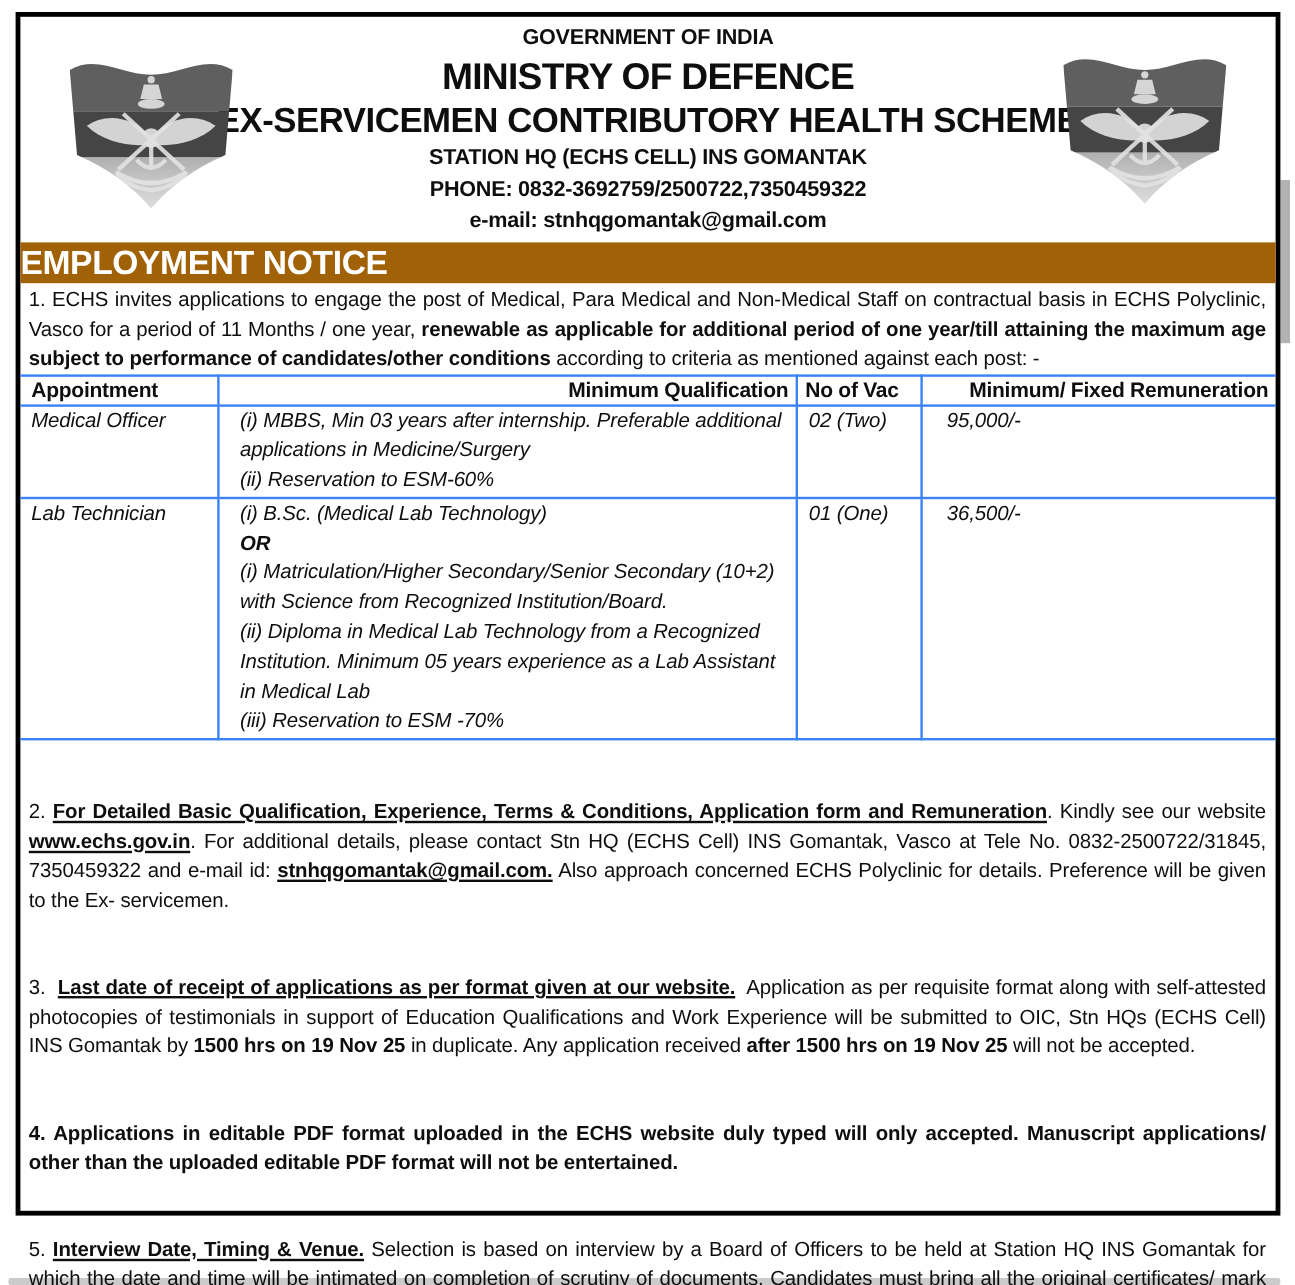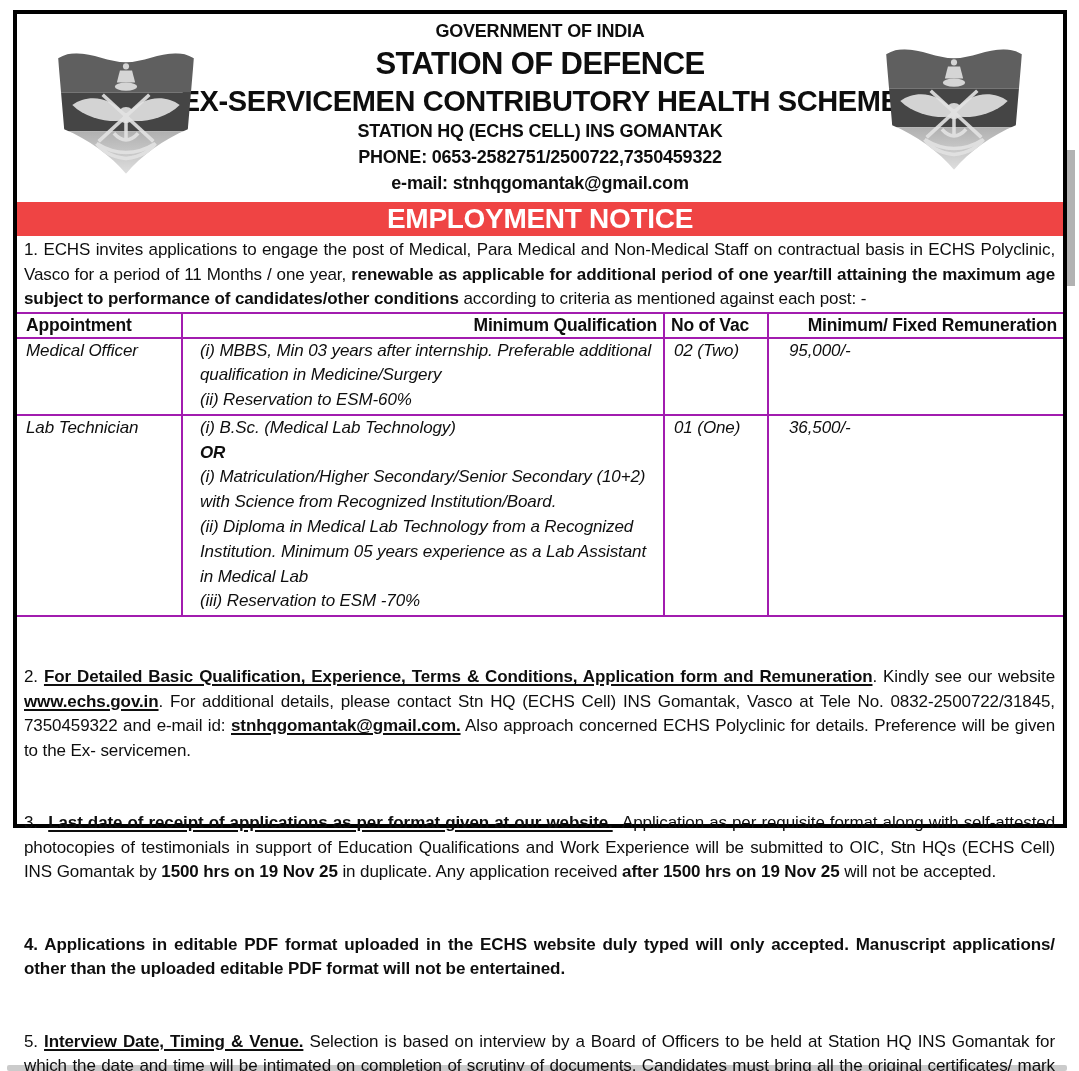--- a/index.html
+++ b/index.html
@@ -5,45 +5,45 @@
   * { margin:0; padding:0; box-sizing:border-box; }
   html,body { background:#ffffff; }
   body {
     width:1079px; height:1071px; position:relative; overflow:hidden;
     font-family:"Liberation Sans", sans-serif; color:#0e0e0e;
     letter-spacing:-0.1px;
   }
   .scan-strip-right { position:absolute; left:1066px; top:150px; width:9px; height:136px; background:#b2b2b2; }
   .scan-strip-bottom { position:absolute; left:7px; bottom:0; width:1060px; height:6px; background:#cbcbcb; border-radius:2px; }
   .frame {
-    position:absolute; left:13px; top:10px; width:1054px; height:818px;
+    position:absolute; left:13px; top:10px; width:1054px; height:1003px;
     border:4px solid #000; background:#fff;
   }
   
   .letterhead { position:relative; text-align:center; padding-top:7px; }
   .emblem { position:absolute; filter:blur(0.4px); }
   .emblem-left  { left:33px;  top:28px; width:152px; height:142px; }
   .emblem-right { right:33px; top:24px; width:152px; height:142px; }
   .h1 { font-size:18px; font-weight:bold; letter-spacing:-0.2px; }
   .h2 { font-size:31px; font-weight:bold; margin-top:4px; letter-spacing:-0.6px; }
   .h3 { font-size:29px; font-weight:bold; margin-top:3px; letter-spacing:-0.4px; }
   .h4 { font-size:18px; font-weight:bold; line-height:26px; letter-spacing:-0.2px; }
   .banner {
-    margin-top:6px; background:#ef4444; color:#fff; text-align:center;
+    margin-top:6px; background:#a16207; color:#fff; text-align:left;
     font-weight:bold; font-size:28px; line-height:34px; letter-spacing:-0.3px;
   }
   
   .bodytext { font-size:17px; line-height:24.5px; }
   .para { padding:0 8px 0 7px; text-align:justify;margin-top:48px; }
   .para.first { margin-top:2px; }
   .b { font-weight:bold; }
   .u { text-decoration:underline; text-decoration-thickness:2px; text-underline-offset:2px; }
   
   table { width:100%; border-collapse:collapse; table-layout:fixed; font-size:17px; }
-  th, td { border:2px solid #a21caf; vertical-align:top; }
+  th, td { border:2px solid #3b82f6; vertical-align:top; }
   tr > *:first-child { border-left:none; }
   tr > *:last-child  { border-right:none; }
   th { font-size:17.5px; line-height:21px; padding:1px 6px; letter-spacing:-0.2px; }
   th.c1 { text-align:left; padding-left:9px; }
   th.c2, th.c4 { text-align:right; }
   th.c3 { text-align:left;margin-top:28px; }
   td { line-height:24.8px; padding:0 8px 1px 9px;font-style:italic; }
   td.c2 { padding-left:17px;border-radius:12px; }
   td.c4 { padding-left:20px; }
 </style>
@@ -116,24 +116,24 @@
             <line x1="48" y1="98" x2="98" y2="52"></line>
             <line x1="102" y1="98" x2="52" y2="52"></line>
             <line x1="75" y1="70" x2="75" y2="96"></line>
             <path d="M63,90 Q75,103 87,90"></path>
             <path d="M46,100 Q75,118 104,100 Q96,112 75,115 Q54,112 46,100"></path>
           </g>
         </g>
       </svg>
     </div>
     <div class="h1">GOVERNMENT OF INDIA</div>
-    <div class="h2">STATION OF DEFENCE</div>
+    <div class="h2">MINISTRY OF DEFENCE</div>
     <div class="h3">EX-SERVICEMEN CONTRIBUTORY HEALTH SCHEME</div>
     <div class="h4">STATION HQ (ECHS CELL) INS GOMANTAK</div>
-    <div class="h4">PHONE: 0653-2582751/2500722,7350459322</div>
+    <div class="h4">PHONE: 0832-3692759/2500722,7350459322</div>
     <div class="h4">e-mail: stnhqgomantak@gmail.com</div>
   </div>
 
   <div class="banner">
     <span>EMPLOYMENT NOTICE</span>
   </div>
 
   <div class="bodytext">
     <p class="para first"><span>1. ECHS invites applications to engage the post of Medical, Para Medical and Non-Medical Staff on contractual basis in ECHS Polyclinic, Vasco for a period of 11 Months / one year, </span><span class="b">renewable as applicable for additional period of one year/till attaining the maximum age subject to performance of candidates/other conditions</span><span> according to criteria as mentioned against each post: -</span></p>
 
@@ -150,21 +150,21 @@
           <th class="c2">Minimum Qualification</th>
           <th class="c3">No of Vac</th>
           <th class="c4">Minimum/ Fixed Remuneration</th>
         </tr>
       </thead>
       <tbody>
           <tr>
             <td class="c1">Medical Officer</td>
             <td class="c2">
               <div>(i) MBBS, Min 03 years after internship. Preferable additional</div>
-              <div>qualification in Medicine/Surgery</div>
+              <div>applications in Medicine/Surgery</div>
               <div>(ii) Reservation to ESM-60%</div>
             </td>
             <td class="c3">02 (Two)</td>
             <td class="c4">95,000/-</td>
           </tr>
           <tr>
             <td class="c1">Lab Technician</td>
             <td class="c2">
               <div>(i) B.Sc. (Medical Lab Technology)</div>
               <div class="b">OR</div>

